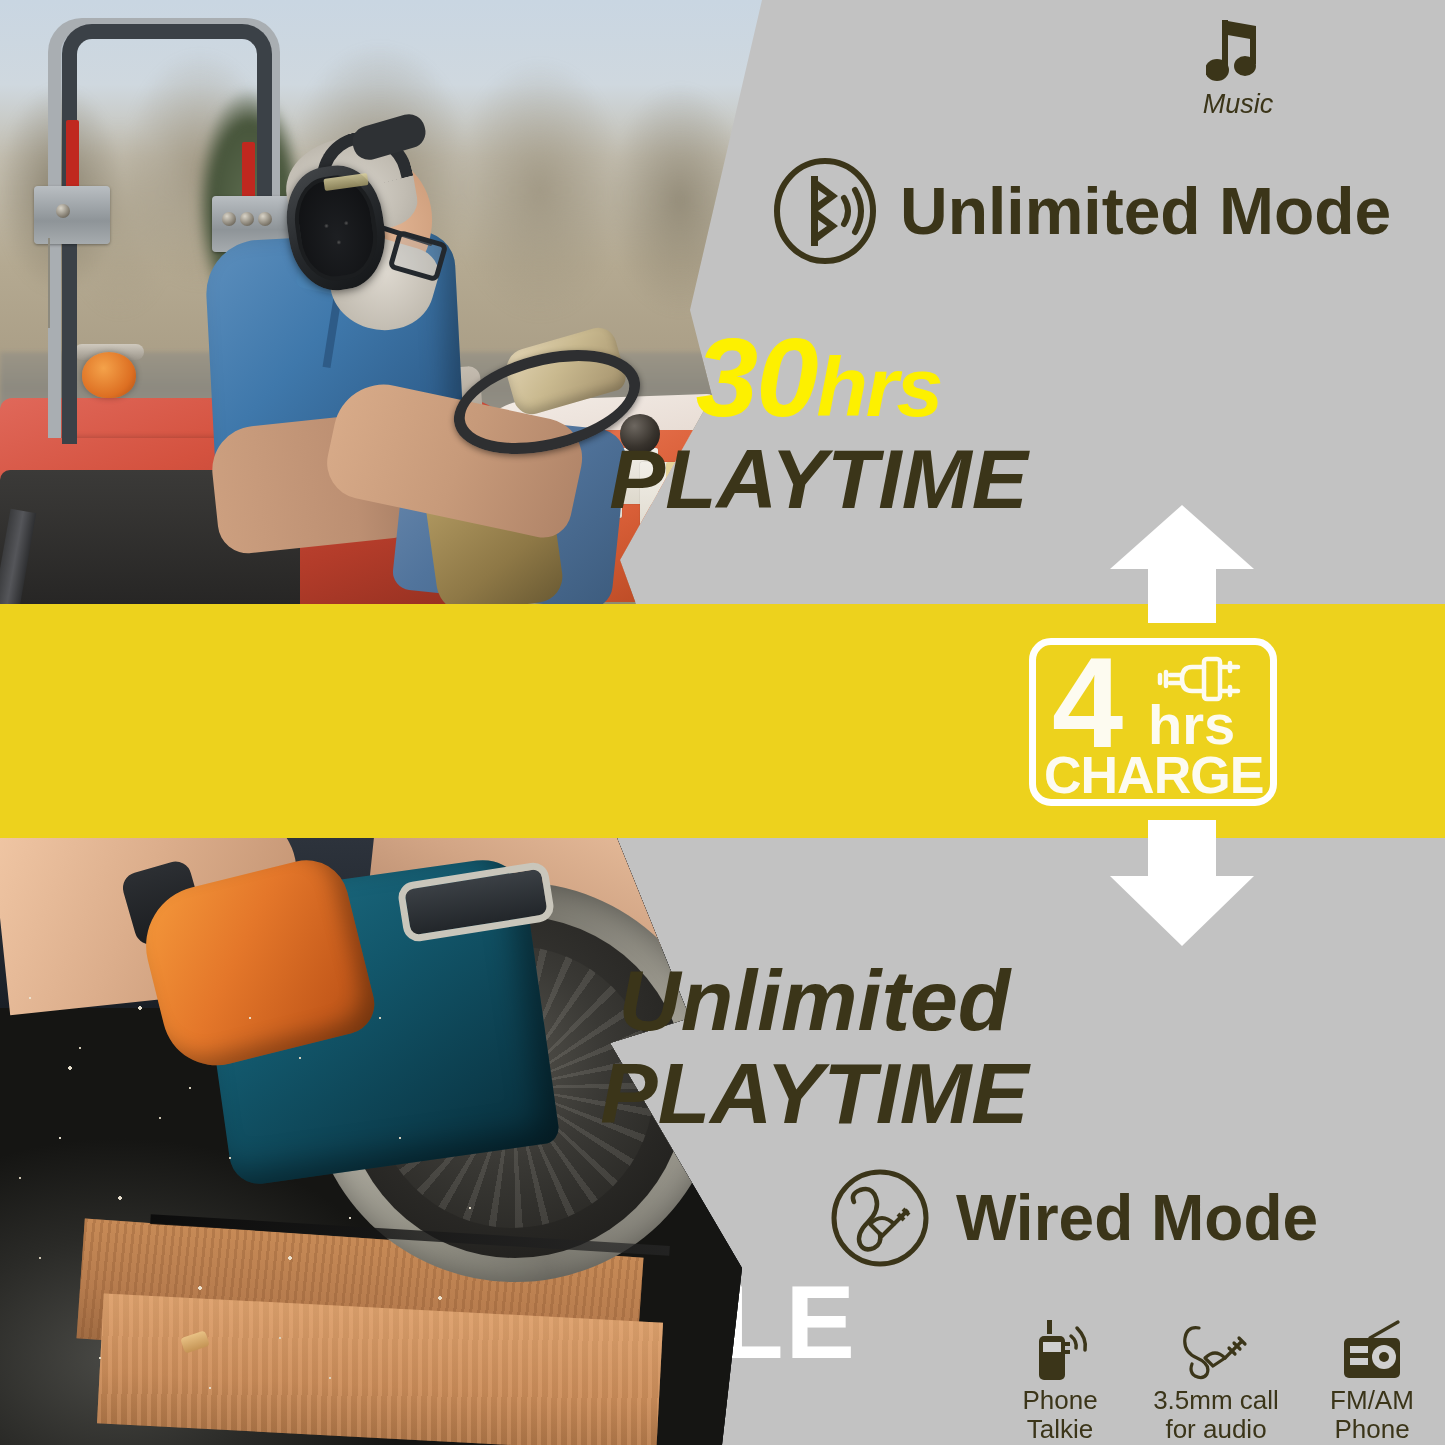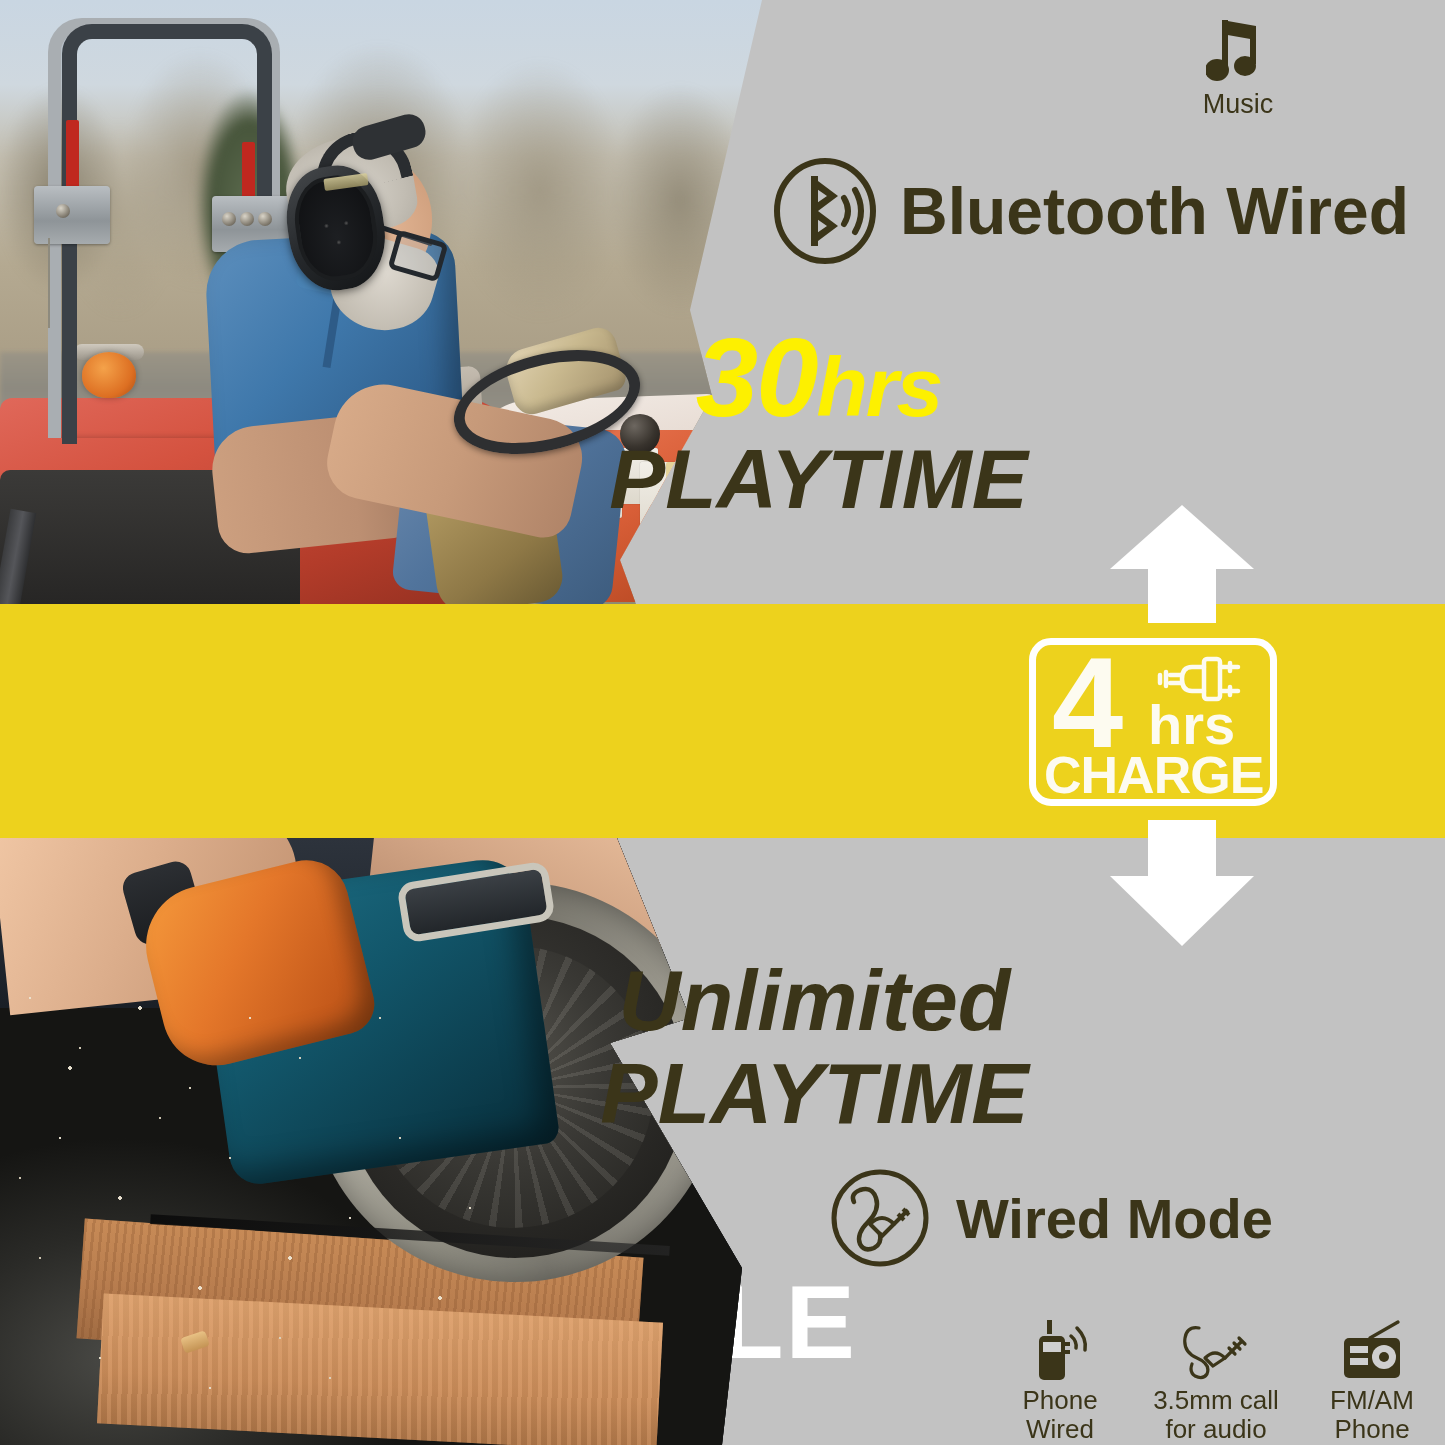--- a/index.html
+++ b/index.html
@@ -386,21 +386,21 @@
     position:absolute; left:8px; top:104px;
     font-size:52px; font-weight:bold; color:#fdfbf0; line-height:1; letter-spacing:-1px;
   }
   #plug-icon { position:absolute; left:116px; top:6px; width:90px; height:56px; }
 
   
   .arrow { position:absolute; }
   #arrow-up { left:1108px; top:503px; width:148px; height:120px; }
   #arrow-down { left:1108px; top:820px; width:148px; height:128px; }
 
-  #music-block { position:absolute; left:1190px; top:12px; width:96px; text-align:center; }
+  #music-block { position:absolute; left:1190px; top:12px; width:96px; text-align:center;font-style:italic; }
   #phone-block { position:absolute; left:1304px; top:12px; width:130px; text-align:center; }
   .topicon { height:78px; display:flex; align-items:center; justify-content:center; }
   .toplabel { font-size:27px; color:#3b3519; line-height:1.05; }
 
   #bt-row { position:absolute; left:772px; top:158px; display:flex; align-items:center; gap:22px; }
   #bt-icon { width:106px; height:106px; flex:none; }
   #bt-label { font-size:66px; font-weight:bold; color:#3b3519; white-space:nowrap; }
 
   #playtime40 { position:absolute; left:0; top:322px; width:1445px; text-align:center; }
   #l40 { font-size:112px; font-weight:bold; font-style:italic; color:#fdf000; line-height:1; letter-spacing:-2px; }
@@ -408,21 +408,21 @@
   #playtime-word { font-size:84px; font-weight:bold; font-style:italic; color:#3b3519; line-height:1.08; letter-spacing:0px; }
   #playtime40 .row { position:relative; left:96px; }
 
   #unlimited-block { position:absolute; left:0; top:954px; width:1445px; text-align:center; }
   #unlimited-block .row { position:relative; left:92px; }
   #unl { font-size:86px; font-weight:bold; font-style:italic; color:#3b3519; line-height:1.08; }
   #unl2 { font-size:86px; font-weight:bold; font-style:italic; color:#3b3519; line-height:1.08; }
 
   #wired-row { position:absolute; left:830px; top:1168px; display:flex; align-items:center; gap:26px; }
   #wired-icon { width:100px; height:100px; flex:none; }
-  #wired-label { font-size:56px; font-weight:bold; color:#3b3519; white-space:nowrap; }
+  #wired-label { font-size:64px; font-weight:bold; color:#3b3519; white-space:nowrap; }
 
   #feature-row { position:absolute; left:990px; top:1312px; width:452px; display:flex; justify-content:space-between; }
   .feature { width:140px; text-align:center; }
   .feature .ficon { height:70px; display:flex; align-items:flex-end; justify-content:center; }
   .feature .flabel { font-size:26px; color:#3b3519; line-height:1.12; margin-top:4px; }
 </style>
 </head>
 <body>
 
 <div id="stage">
@@ -534,21 +534,21 @@
           <rect x="39" y="18" width="7" height="70"></rect>
           <path d="M42 20 L66 38 L42 56 L42 47 L55 38 L42 29 Z"></path>
           <path d="M42 50 L66 68 L42 86 L42 77 L55 68 L42 59 Z"></path>
         </g>
         <g fill="none" stroke="#3b3519" stroke-width="6" stroke-linecap="round">
           <path d="M72 40 Q80 53 72 66"></path>
           <path d="M83 32 Q95 53 83 74"></path>
         </g>
       </svg>
     </div>
-    <div id="bt-label">Bluetooth Wired</div>
+    <div id="bt-label">Unlimited Mode</div>
   </div>
 
   <div id="playtime40">
     <div class="row">
       <div id="l40"><span>30</span><span class="hrs">hrs</span></div>
       <div id="playtime-word">PLAYTIME</div>
     </div>
   </div>
 
   <div class="arrow" id="arrow-up">
@@ -619,21 +619,21 @@
             <rect x="40" y="30" width="5" height="4"></rect>
           </g>
           <rect x="18" y="22" width="18" height="10" fill="#cfcfcf"></rect>
           <g fill="none" stroke="#3b3519" stroke-width="3.5" stroke-linecap="round">
             <path d="M46 16 Q52 21 51 28"></path>
             <path d="M52 8 Q62 18 60 30"></path>
           </g>
         </svg>
       </div>
       <div class="flabel">
-        <span>Phone</span><br><span>Wired</span>
+        <span>Phone</span><br><span>Talkie</span>
       </div>
     </div>
 
     <div class="feature">
       <div class="ficon">
         <svg width="74" height="62" viewBox="0 0 74 62">
           <g fill="none" stroke="#3b3519" stroke-width="3.2" stroke-linecap="round">
             <path d="M20 8 Q8 6 6 18 Q4 32 18 38 Q32 44 28 54 Q24 60 16 56 Q10 52 13 44"></path>
             <path d="M34 46 L26 38 Q36 28 46 38 Z" stroke-linejoin="round"></path>
             <path d="M46 38 L62 22"></path>

